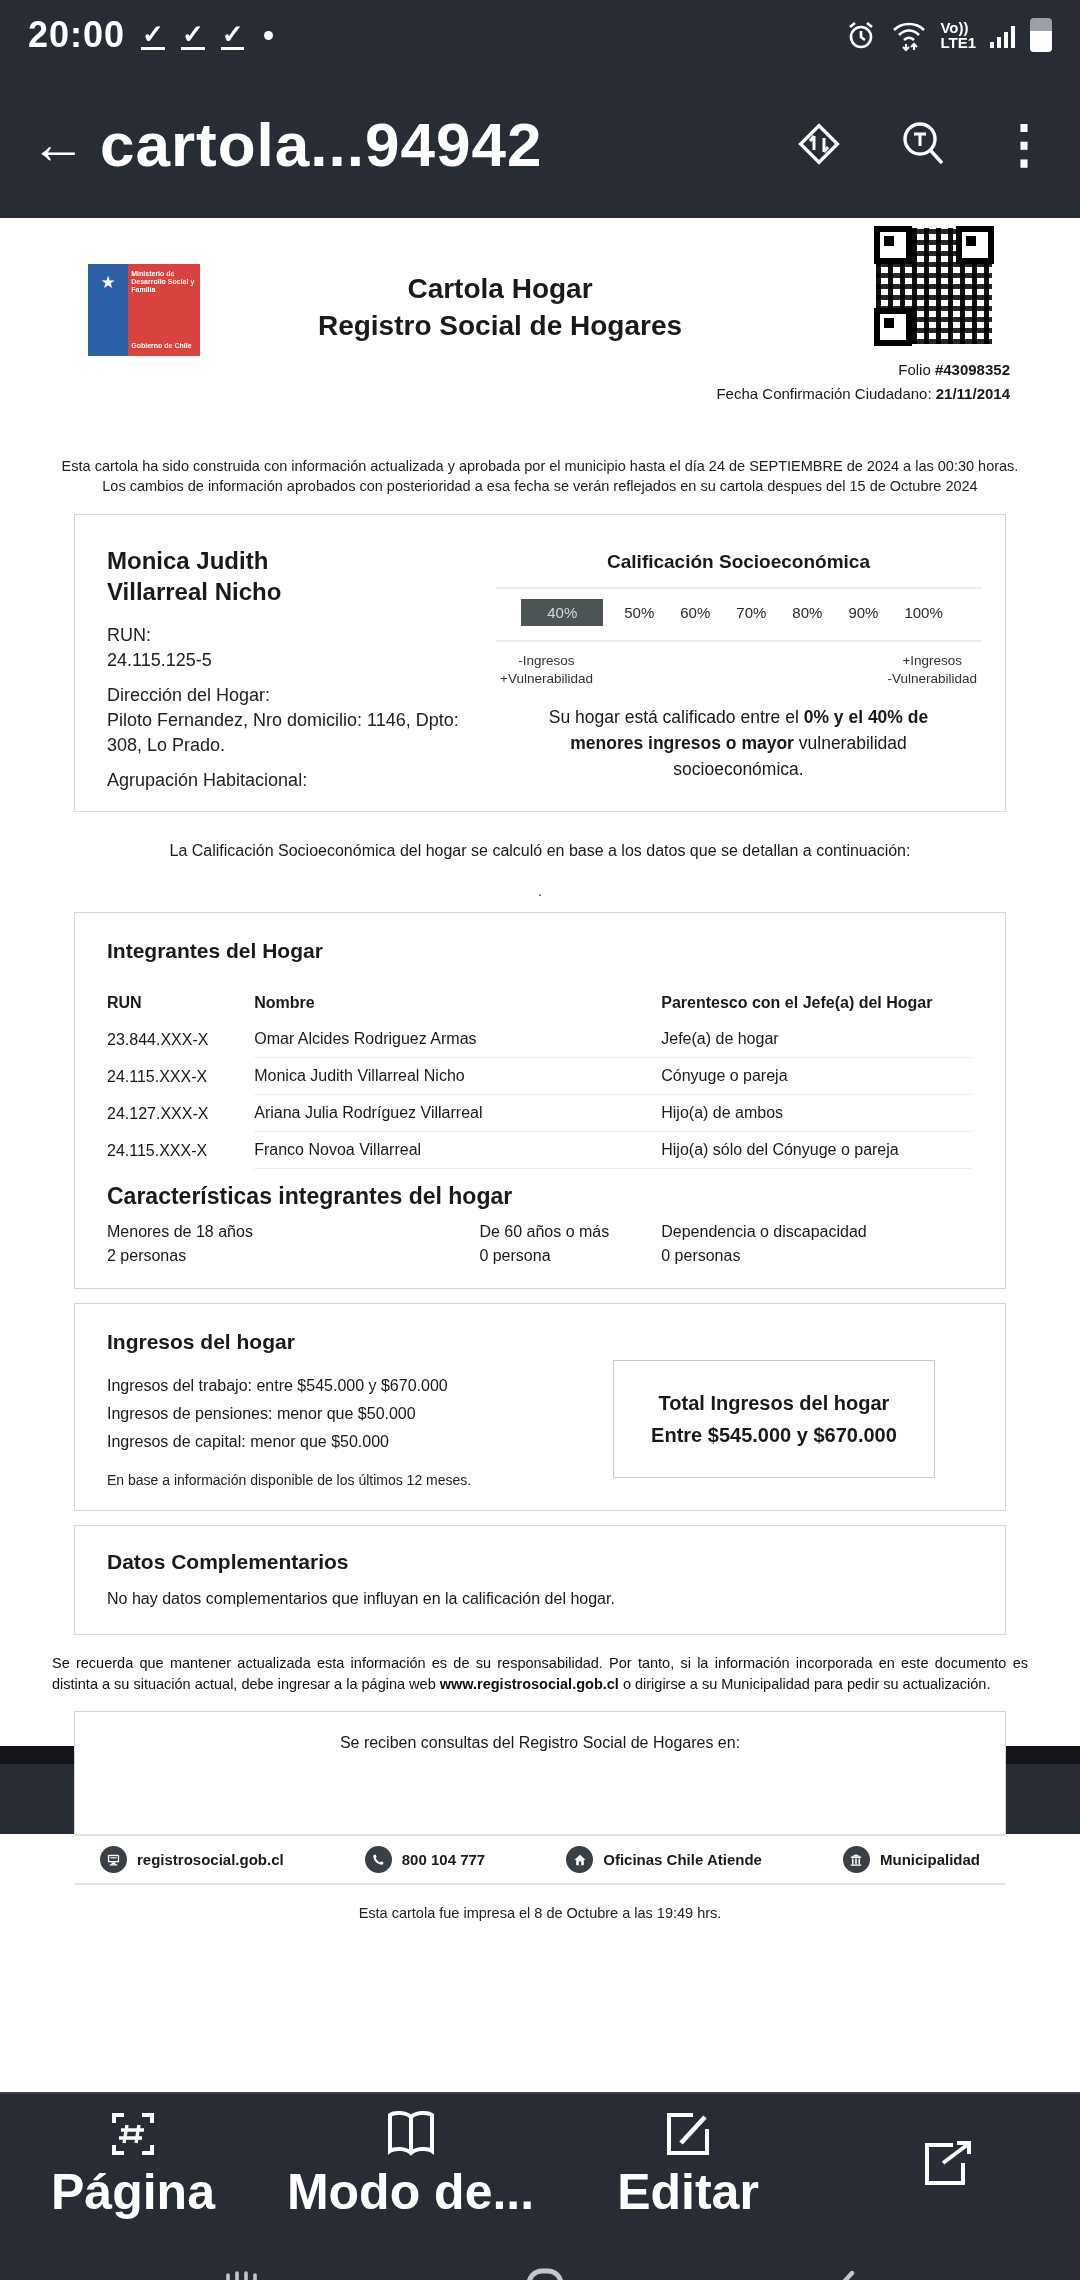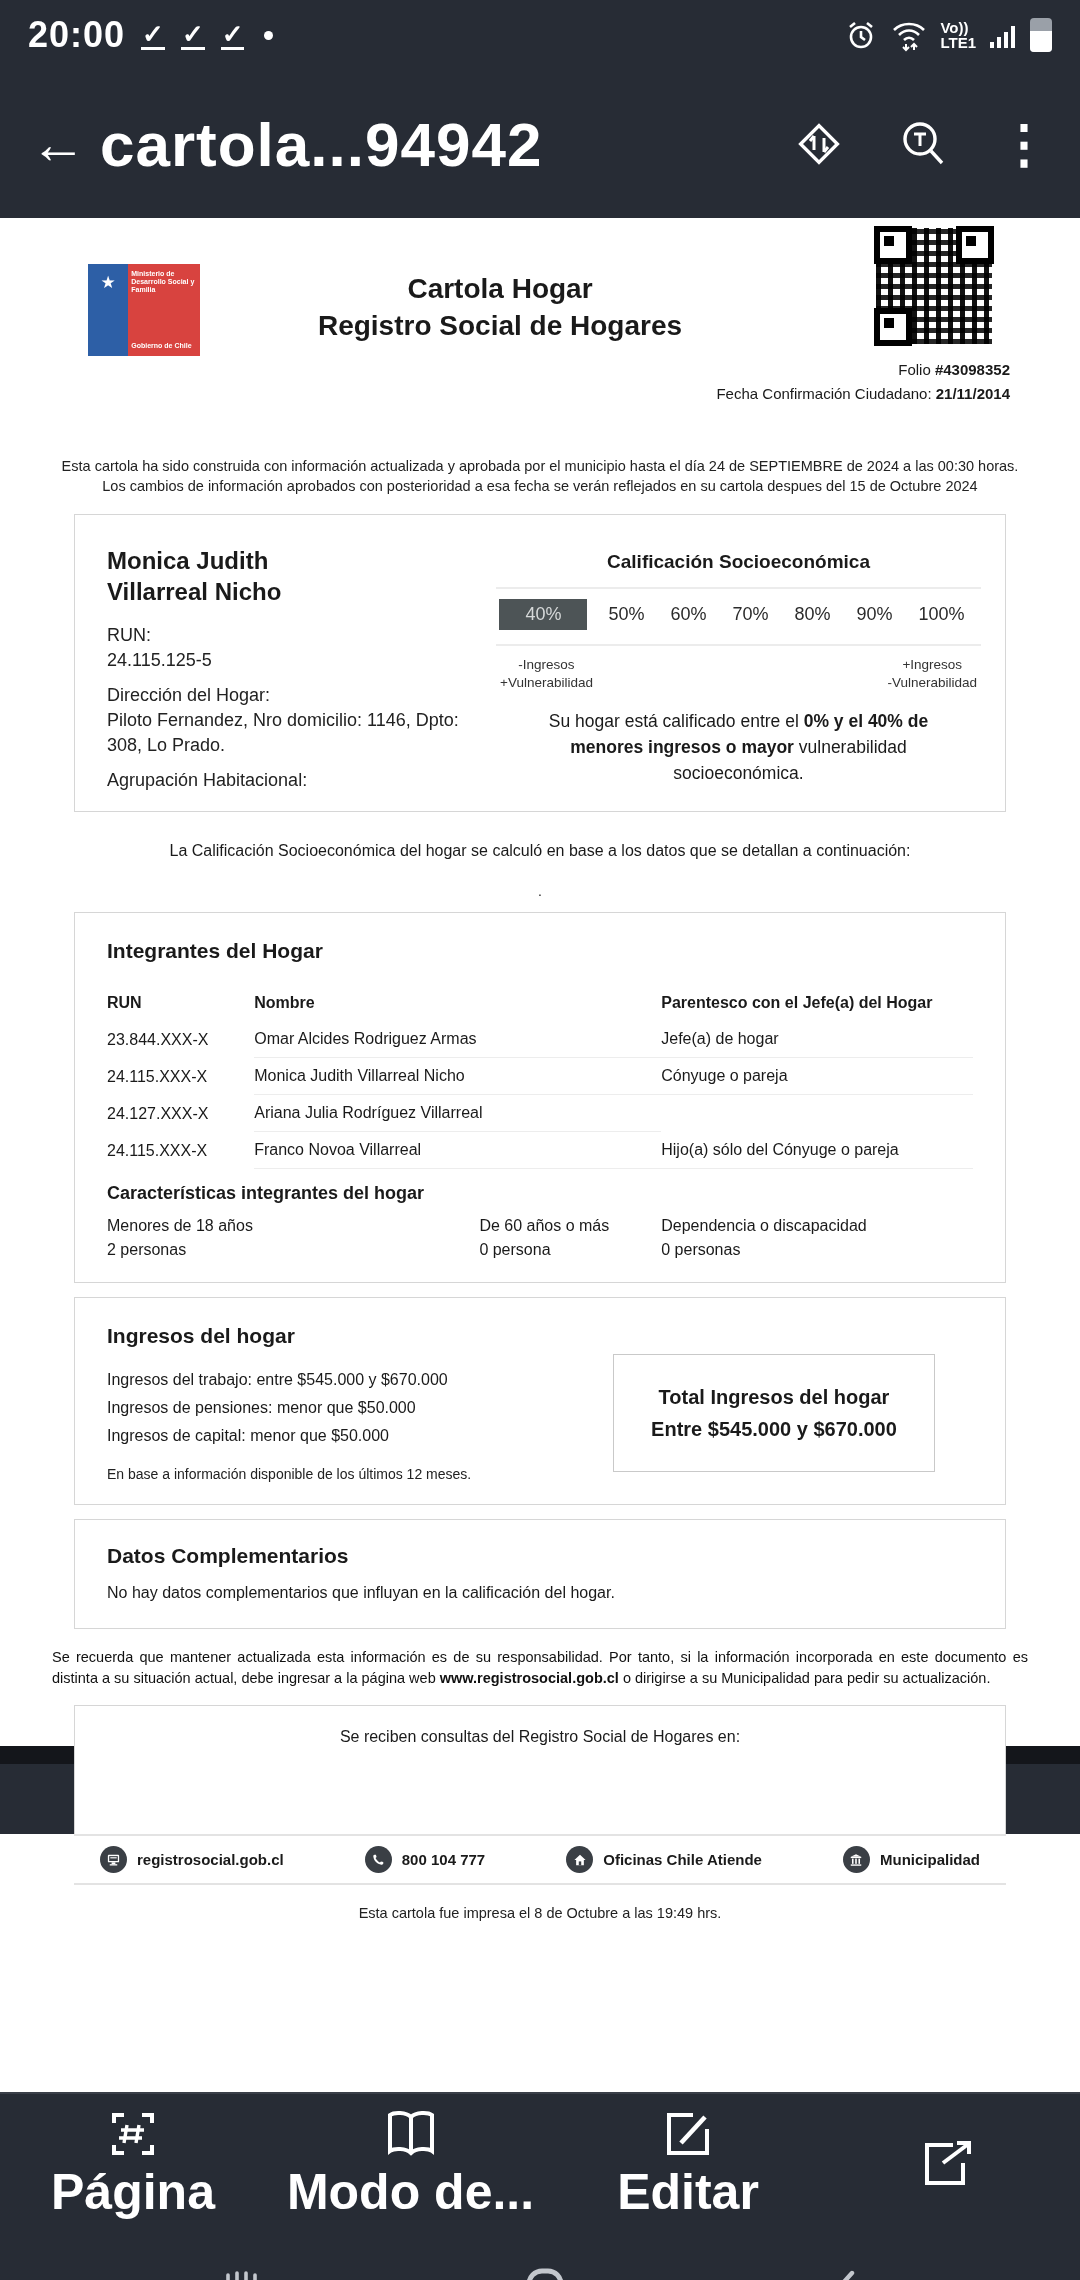--- a/index.html
+++ b/index.html
@@ -54,39 +54,39 @@
   
   .doc-box{border:1px solid #d6d6d6;margin:0 74px;background:#fff;}
   .box1{margin-top:18px;display:flex;padding:24px 0 18px 0;min-height:200px;}
   .b1-left{width:355px;padding:6px 10px 0 32px;}
   .holder-name{font-size:24px;font-weight:bold;line-height:31px;width:240px;margin-bottom:16px;}
   .lab{font-size:18px;line-height:25px;color:#222;}
   .b1-right{flex:1;padding:0 24px;text-align:center;}
   .cal-title{font-size:19px;font-weight:bold;margin-top:12px;}
   .cal-hr{border:0;border-top:2px solid #ececec;margin:14px 0 10px 0;}
   .scale-row{display:flex;justify-content:center;align-items:center;gap:0;margin:6px 0;}
-  .scale-cell{font-size:18px;color:#2b2b2b;padding:4px 13px;}
+  .scale-cell{font-size:15px;color:#2b2b2b;padding:4px 13px;}
   .scale-cell.active{background:#4d5456;color:#d6d9d9;padding:5px 26px;margin-right:8px;}
   .cal-notes{display:flex;justify-content:space-between;font-size:13.5px;line-height:18px;
     color:#333;margin-top:8px;padding:0 4px;}
   .cal-result{font-size:17.5px;line-height:26px;margin-top:16px;padding:0 14px;}
   
   .calc-note{text-align:center;font-size:16px;margin-top:30px;}
   .mini-dot{text-align:center;font-size:14px;line-height:10px;margin-top:26px;}
   
   .box2{margin-top:16px;padding:26px 32px 20px 32px;}
   .sec-title{font-size:21px;font-weight:bold;}
   .tbl{width:100%;margin-top:22px;}
   .trow{display:flex;align-items:flex-end;}
   .trow>div{padding:9px 0;}
   .c-run{width:17%;font-size:16px;}
   .c-nom{width:47%;font-size:16px;border-bottom:1px solid #ededed;}
   .c-par{width:36%;font-size:16px;border-bottom:1px solid #ededed;}
   .thead .c-run,.thead .c-nom,.thead .c-par{font-weight:bold;border-bottom:none;font-size:16px;}
-  .car-title{font-size:18px;font-weight:bold;margin-top:14px;}
+  .car-title{font-size:23px;font-weight:bold;margin-top:14px;}
   .car-row{display:flex;margin-top:10px;}
   .car-item{font-size:16px;line-height:24px;}
   .car-item:nth-child(1){width:43%;} .car-item:nth-child(2){width:21%;} .car-item:nth-child(3){flex:1;}
   
   .box3{margin-top:14px;padding:26px 32px 22px 32px;position:relative;min-height:140px;}
   .ing-line{font-size:16px;line-height:28px;}
   .ing-lines{margin-top:18px;}
   .ing-note{font-size:14px;margin-top:16px;color:#222;}
   .total-box{position:absolute;right:70px;top:56px;width:300px;border:1px solid #c9c9c9;
     text-align:center;font-size:20px;font-weight:bold;line-height:32px;padding:26px 10px;}
@@ -280,20 +280,21 @@
         <div class="c-par">Jefe(a) de hogar</div>
       </div>
       <div class="trow">
         <div class="c-run">24.115.XXX-X</div>
         <div class="c-nom">Monica Judith Villarreal Nicho</div>
         <div class="c-par">Cónyuge o pareja</div>
       </div>
       <div class="trow">
         <div class="c-run">24.127.XXX-X</div>
         <div class="c-nom">Ariana Julia Rodríguez Villarreal</div>
+        <div class="c-par">Hijo(a) de ambos</div>
       </div>
       <div class="trow">
         <div class="c-run">24.115.XXX-X</div>
         <div class="c-nom">Franco Novoa Villarreal</div>
         <div class="c-par">Hijo(a) sólo del Cónyuge o pareja</div>
       </div>
     </div>
     <div class="car-title">Características integrantes del hogar</div>
     <div class="car-row">
       <div class="car-item">

